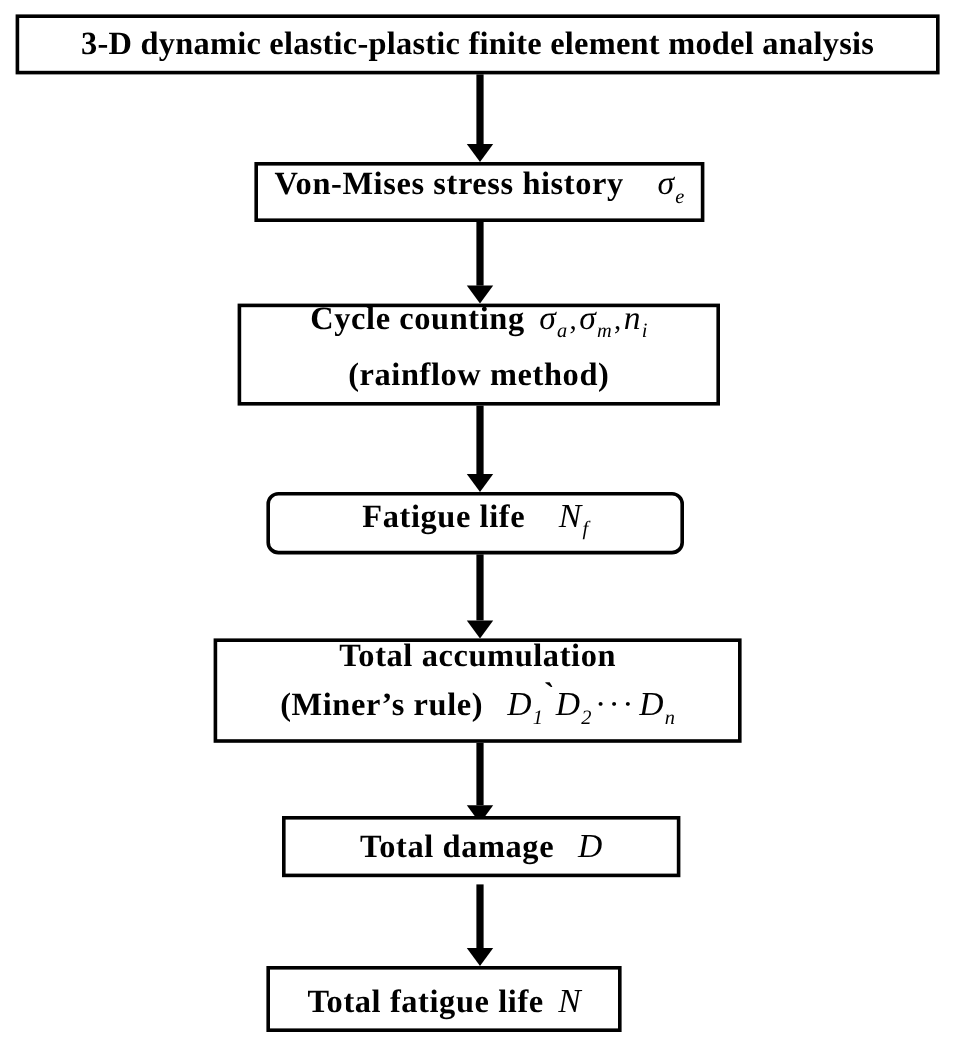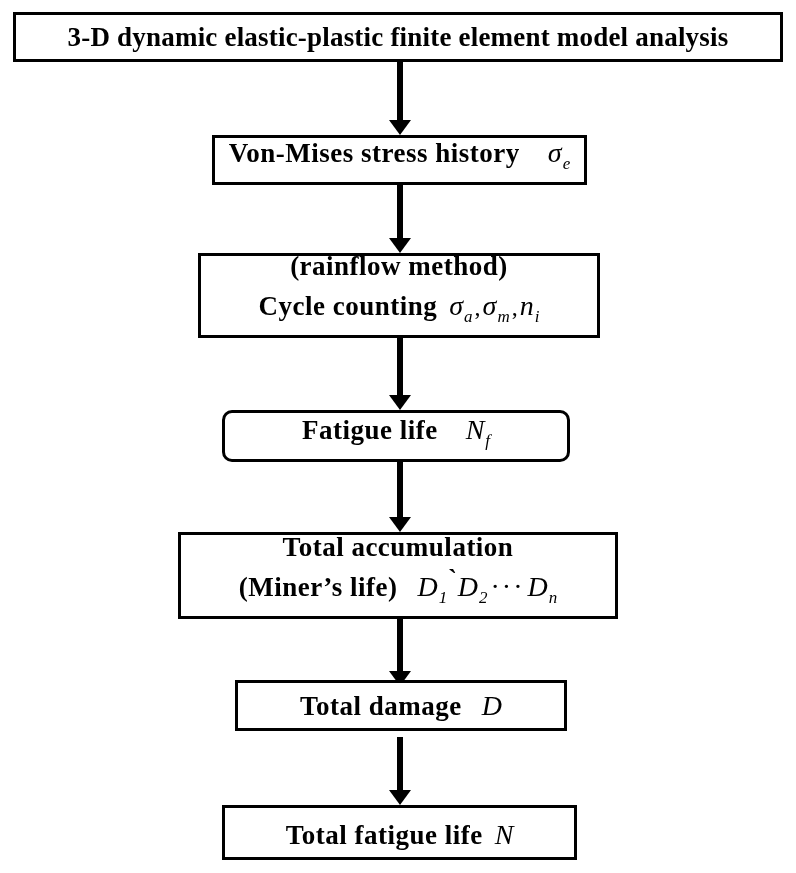--- a/index.html
+++ b/index.html
@@ -58,21 +58,21 @@
   .gap-md { margin-left: 20px; }
   .gap-lg { margin-left: 28px; }
 
   
   .box1 { left: 13px;  top: 12px;  width: 770px; height: 50px; }
   .box2 { left: 212px; top: 135px; width: 375px; height: 50px; }
   .box3 { left: 198px; top: 253px; width: 402px; height: 85px; }
   .box4 { left: 222px; top: 410px; width: 348px; height: 52px; border-radius: 10px; }
   .box5 { left: 178px; top: 532px; width: 440px; height: 87px; }
   .box6 { left: 235px; top: 680px; width: 332px; height: 51px; }
-  .box7 { left: 222px; top: 805px; width: 355px; height: 55px; }
+  .box7 { left: 222px; top: 805px; width: 296px; height: 55px; }
 
   
   .arrow {
     position: absolute;
     left: 389px;
     width: 22px;
     display: flex;
     flex-direction: column;
     align-items: center;
   }
@@ -112,24 +112,24 @@
     </div>
   </div>
 
   <div class="arrow a2">
     <div class="stem"></div>
     <div class="head"></div>
   </div>
 
   <div class="box box3">
     <div class="line">
-      <span class="bt">(rainflow method)</span>
+      <span class="bt">Cycle counting</span><span class="math gap-sm"><span class="mi">σ</span><span class="ms">a</span><span class="mc">,</span><span class="mi">σ</span><span class="ms">m</span><span class="mc">,</span><span class="mi">n</span><span class="ms">i</span></span>
     </div>
     <div class="line">
-      <span class="bt">Cycle counting</span><span class="math gap-sm"><span class="mi">σ</span><span class="ms">a</span><span class="mc">,</span><span class="mi">σ</span><span class="ms">m</span><span class="mc">,</span><span class="mi">n</span><span class="ms">i</span></span>
+      <span class="bt">(rainflow method)</span>
     </div>
   </div>
 
   <div class="arrow a3">
     <div class="stem"></div>
     <div class="head"></div>
   </div>
 
   <div class="box box4">
     <div class="line">
@@ -140,21 +140,21 @@
   <div class="arrow a4">
     <div class="stem"></div>
     <div class="head"></div>
   </div>
 
   <div class="box box5">
     <div class="line">
       <span class="bt">Total accumulation</span>
     </div>
     <div class="line">
-      <span class="bt">(Miner’s life)</span><span class="math gap-md"><span class="mi">D</span><span class="ms">1</span><span class="sep">`</span><span class="mi">D</span><span class="ms">2</span><span class="dots">···</span><span class="mi">D</span><span class="ms">n</span></span>
+      <span class="bt">(Miner’s rule)</span><span class="math gap-md"><span class="mi">D</span><span class="ms">1</span><span class="sep">`</span><span class="mi">D</span><span class="ms">2</span><span class="dots">···</span><span class="mi">D</span><span class="ms">n</span></span>
     </div>
   </div>
 
   <div class="arrow a5">
     <div class="stem"></div>
     <div class="head"></div>
   </div>
 
   <div class="box box6">
     <div class="line">

